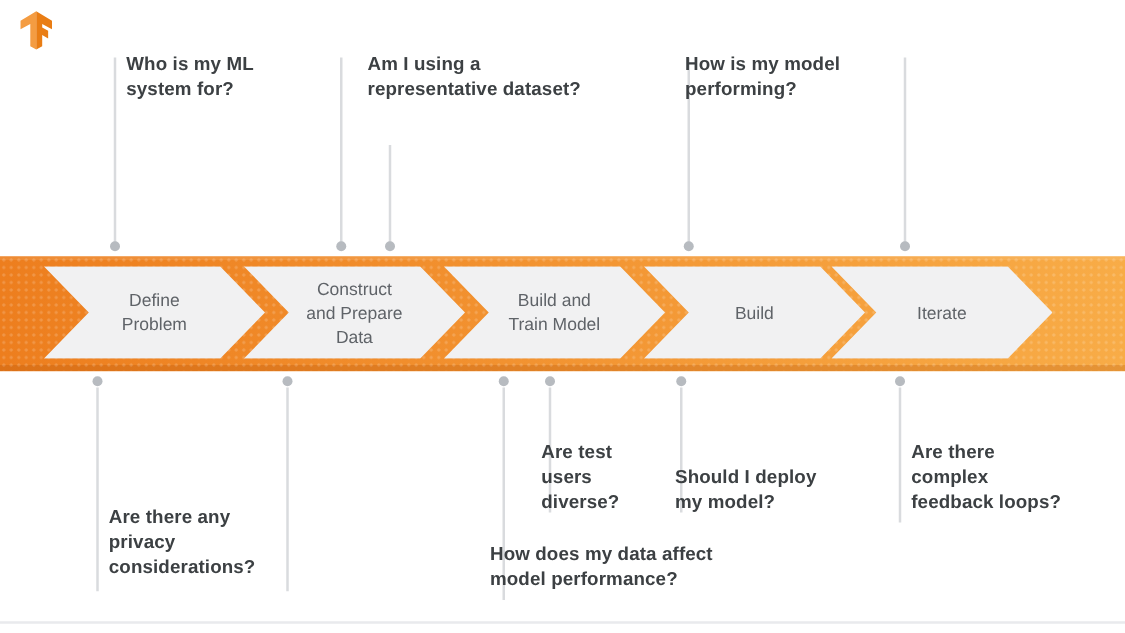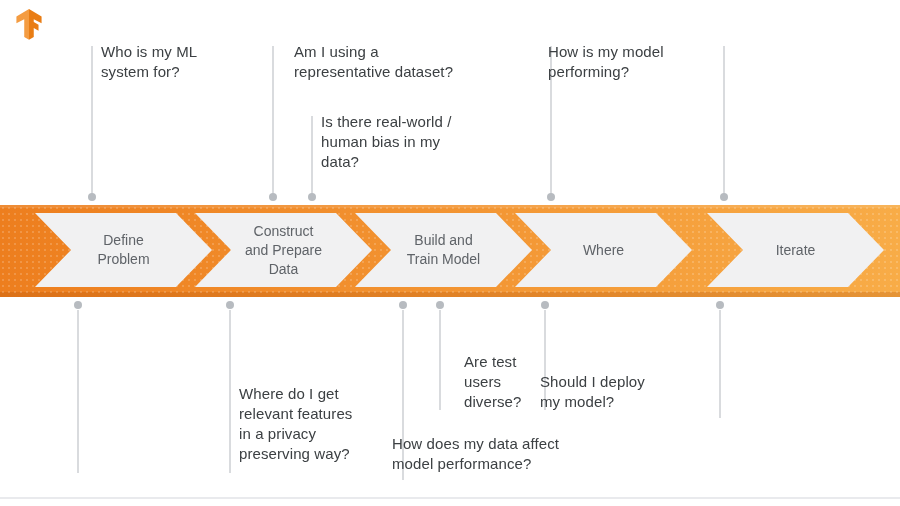--- a/index.html
+++ b/index.html
@@ -17,21 +17,21 @@
         background-image:radial-gradient(rgba(255,255,255,0.18) 1px, transparent 1.5px);
         background-size:6px 6px;}
 
   
   .chev{position:absolute;top:213px;height:74px;width:177px;background:#F1F1F2;
         clip-path:polygon(0 0,141px 0,100% 50%,141px 100%,0 100%,36px 50%);
         display:flex;align-items:center;justify-content:center;
         padding:0 36px;box-sizing:border-box;text-align:center;
         filter:drop-shadow(1px 1px 1px rgba(166,70,0,0.25));}
   .chev .lbl{font-size:14px;line-height:19px;color:#5F6368;white-space:pre-line;}
-  .chev1{left:35px}.chev2{left:195px}.chev3{left:355px}.chev4{left:515px}.chev5{left:707px}
+  .chev1{left:35px}.chev2{left:195px}.chev3{left:355px}.chev4{left:515px}.chev5{left:665px}
 
   
   .vline{position:absolute;width:2px;background:#D9DBDE;}
   .dot{position:absolute;width:8px;height:8px;border-radius:50%;background:#B7BBC0;}
 
   .lt1{left:91px;top:46px;height:148px}
   .lt2{left:272px;top:46px;height:148px}
   .lt3{left:311px;top:116px;height:78px}
   .lt4{left:550px;top:46px;height:148px}
   .lt5{left:723px;top:46px;height:148px}
@@ -41,31 +41,31 @@
   .lb1{left:77px;top:310px;height:163px}
   .lb2{left:229px;top:310px;height:163px}
   .lb3{left:402px;top:310px;height:170px}
   .lb4{left:439px;top:310px;height:100px}
   .lb5{left:544px;top:310px;height:100px}
   .lb6{left:719px;top:310px;height:108px}
   .db1{left:74px;top:301px}.db2{left:226px;top:301px}.db3{left:399px;top:301px}
   .db4{left:436px;top:301px}.db5{left:541px;top:301px}.db6{left:716px;top:301px}
 
   
-  .q{position:absolute;font-weight:normal;font-size:15px;line-height:20px;
+  .q{position:absolute;font-weight:bold;font-size:15px;line-height:20px;
      color:#3C4043;white-space:pre-line;letter-spacing:0.1px;}
   .qt1{left:101px;top:42px}
   .qt2{left:294px;top:42px}
   .qt3{left:321px;top:112px}
   .qt4{left:548px;top:42px}
   .qt5{left:733px;top:42px}
   .qb1{left:87px;top:404px}
   .qb2{left:239px;top:384px}
   .qb3{left:392px;top:434px}
-  .qb4{left:464px;top:352px}
+  .qb4{left:433px;top:352px}
   .qb5{left:540px;top:372px}
   .qb6{left:729px;top:352px}
 
   .rule{position:absolute;left:0;top:497px;width:900px;height:2px;background:#E9EAED;}
 </style>
 </head>
 <body>
 
 <div class="canvas">
 
@@ -82,66 +82,65 @@
   <div class="dot dt1"></div>
   <div class="dot dt2"></div>
   <div class="dot dt3"></div>
   <div class="dot dt4"></div>
   <div class="dot dt5"></div>
 
   <div class="q qt1">Who is my ML
 system for?</div>
   <div class="q qt2">Am I using a
 representative dataset?</div>
-  <div class="q qt3">Is there real-world /
-human bias in my
-data?</div>
   <div class="q qt4">How is my model
 performing?</div>
 
   <div class="band"></div>
   <div class="chev chev1">
     <span class="lbl">Define
 Problem</span>
   </div>
   <div class="chev chev2">
     <span class="lbl">Construct
 and Prepare
 Data</span>
   </div>
   <div class="chev chev3">
     <span class="lbl">Build and
 Train Model</span>
   </div>
   <div class="chev chev4">
-    <span class="lbl">Where</span>
+    <span class="lbl">Build</span>
   </div>
   <div class="chev chev5">
     <span class="lbl">Iterate</span>
   </div>
 
   <div class="vline lb1"></div>
   <div class="vline lb2"></div>
   <div class="vline lb3"></div>
   <div class="vline lb4"></div>
   <div class="vline lb5"></div>
   <div class="vline lb6"></div>
   <div class="dot db1"></div>
   <div class="dot db2"></div>
   <div class="dot db3"></div>
   <div class="dot db4"></div>
   <div class="dot db5"></div>
   <div class="dot db6"></div>
 
-  <div class="q qb2">Where do I get
-relevant features
-in a privacy
-preserving way?</div>
+  <div class="q qb1">Are there any
+privacy
+considerations?</div>
   <div class="q qb3">How does my data affect
 model performance?</div>
   <div class="q qb4">Are test
 users
 diverse?</div>
   <div class="q qb5">Should I deploy
 my model?</div>
+  <div class="q qb6">Are there
+complex
+feedback loops?</div>
 
   <div class="rule"></div>
 </div>
 
 </body></html>

